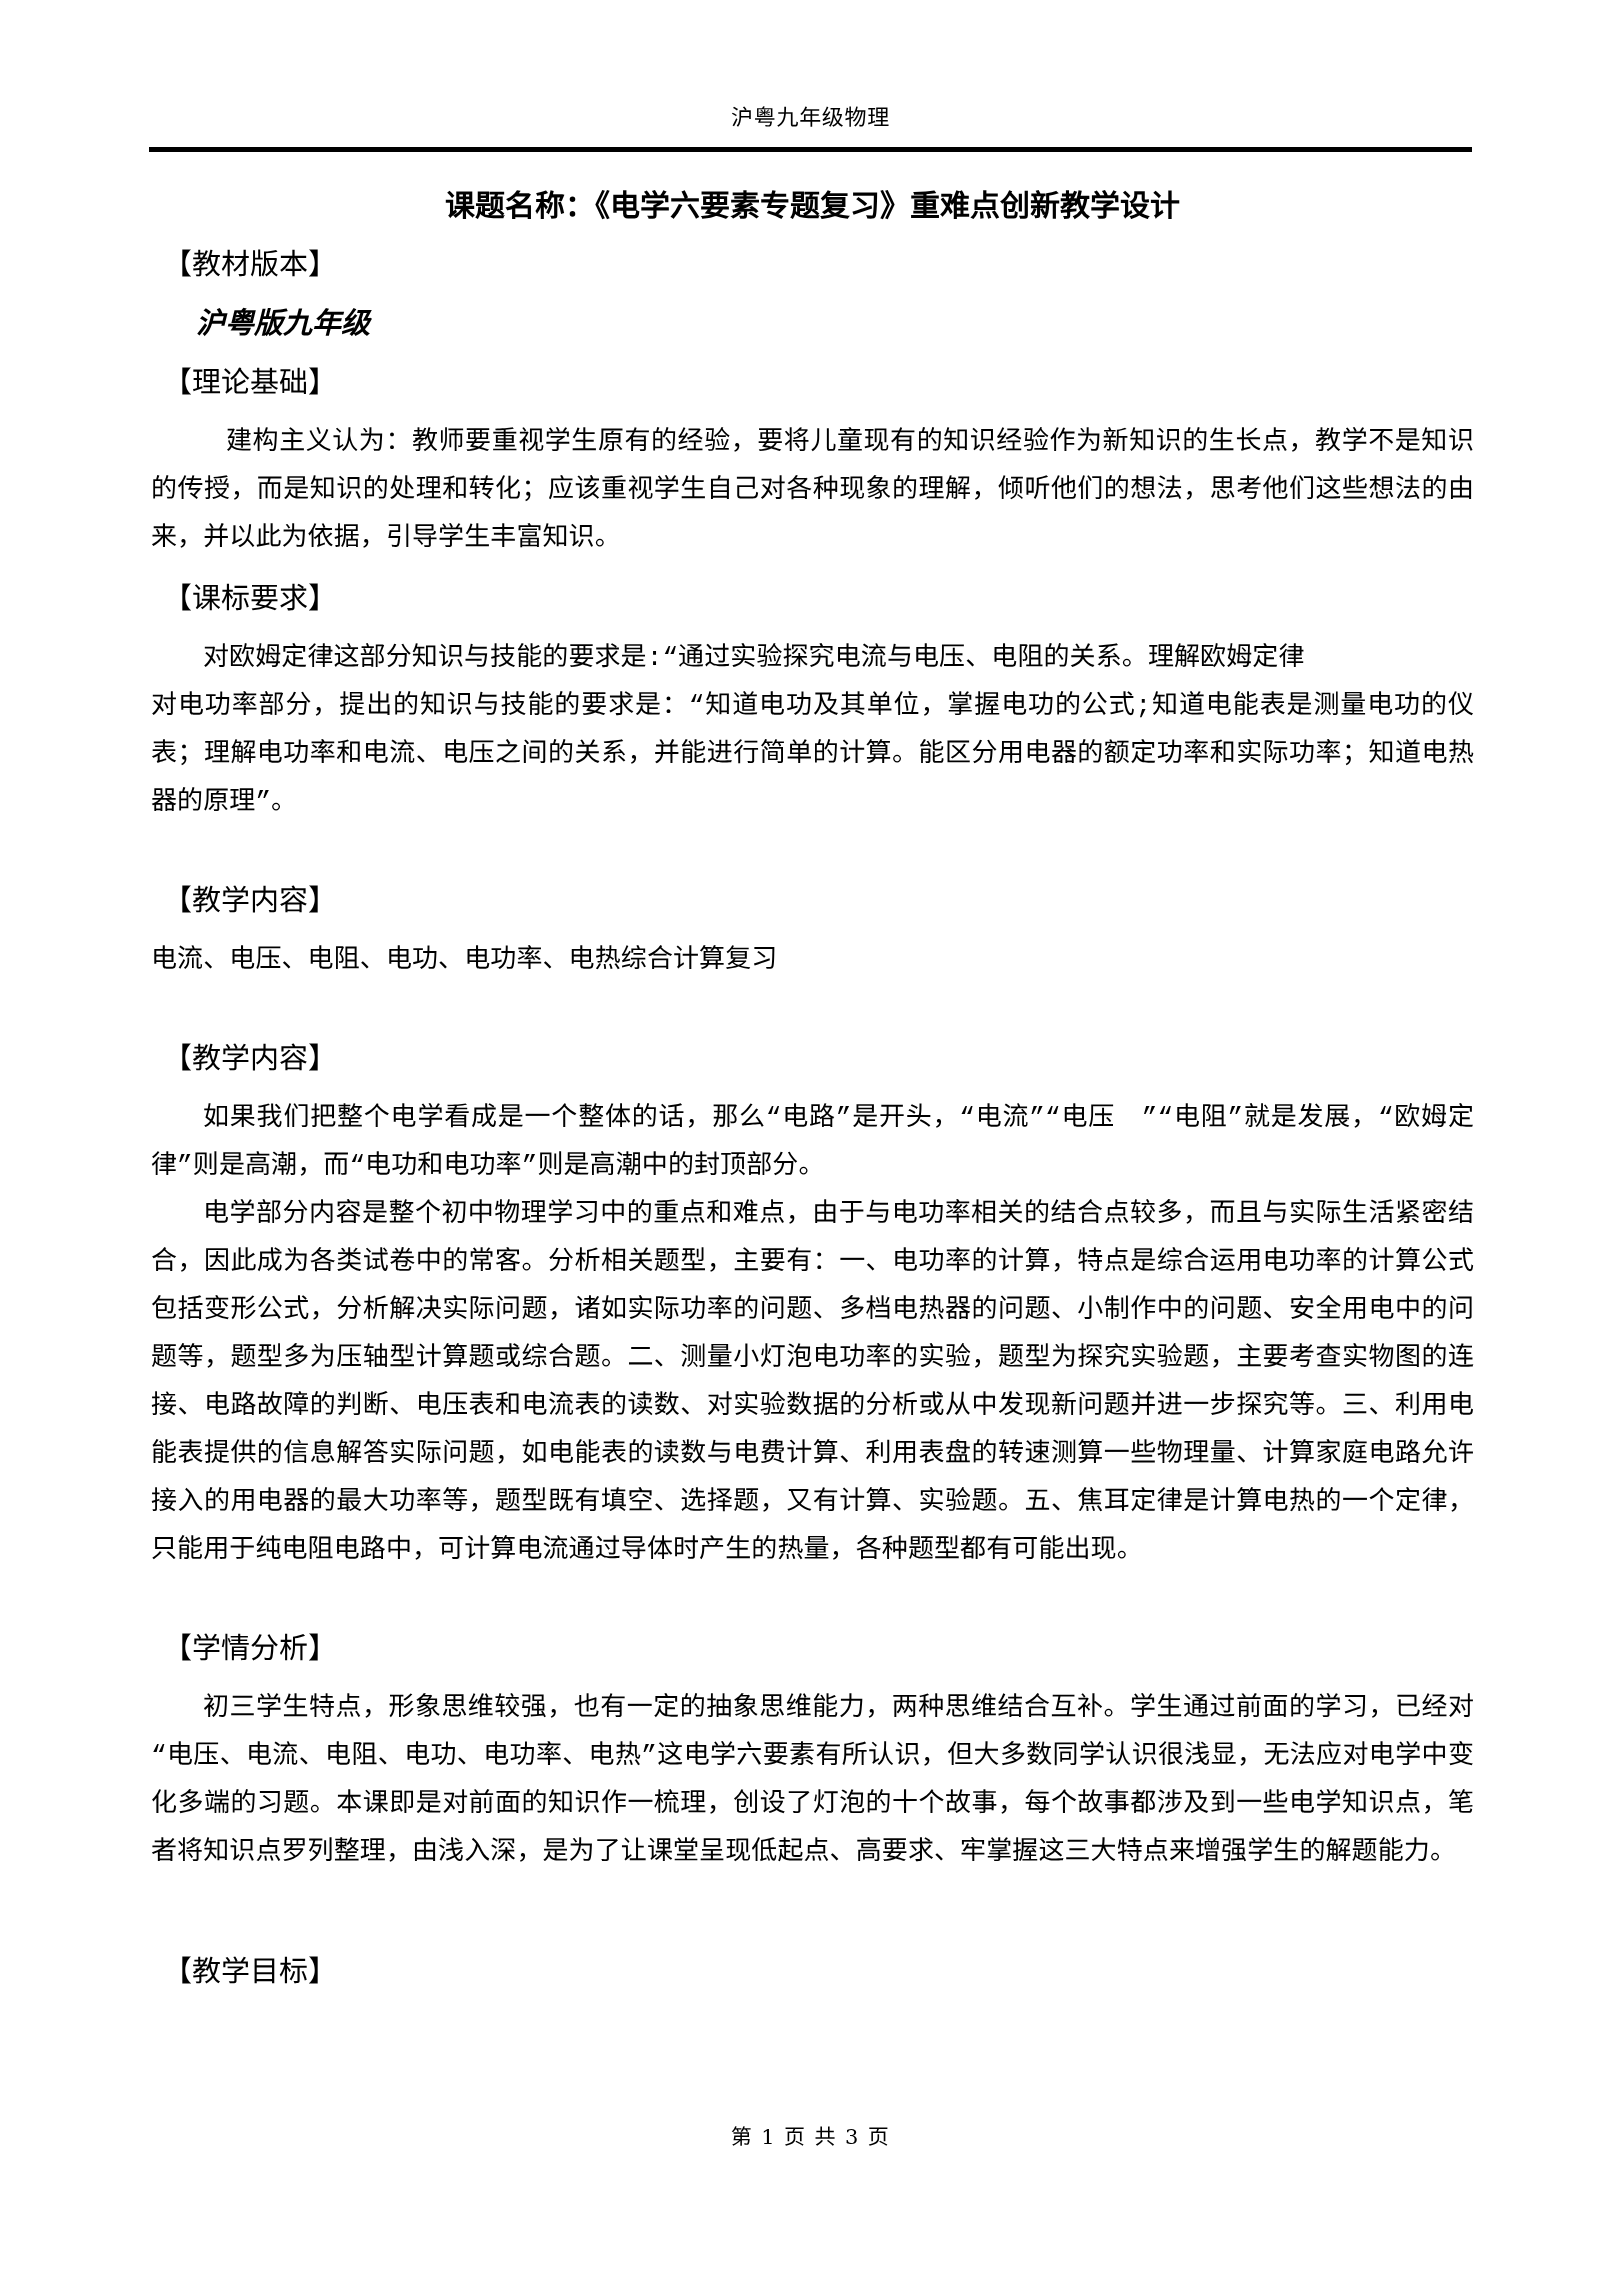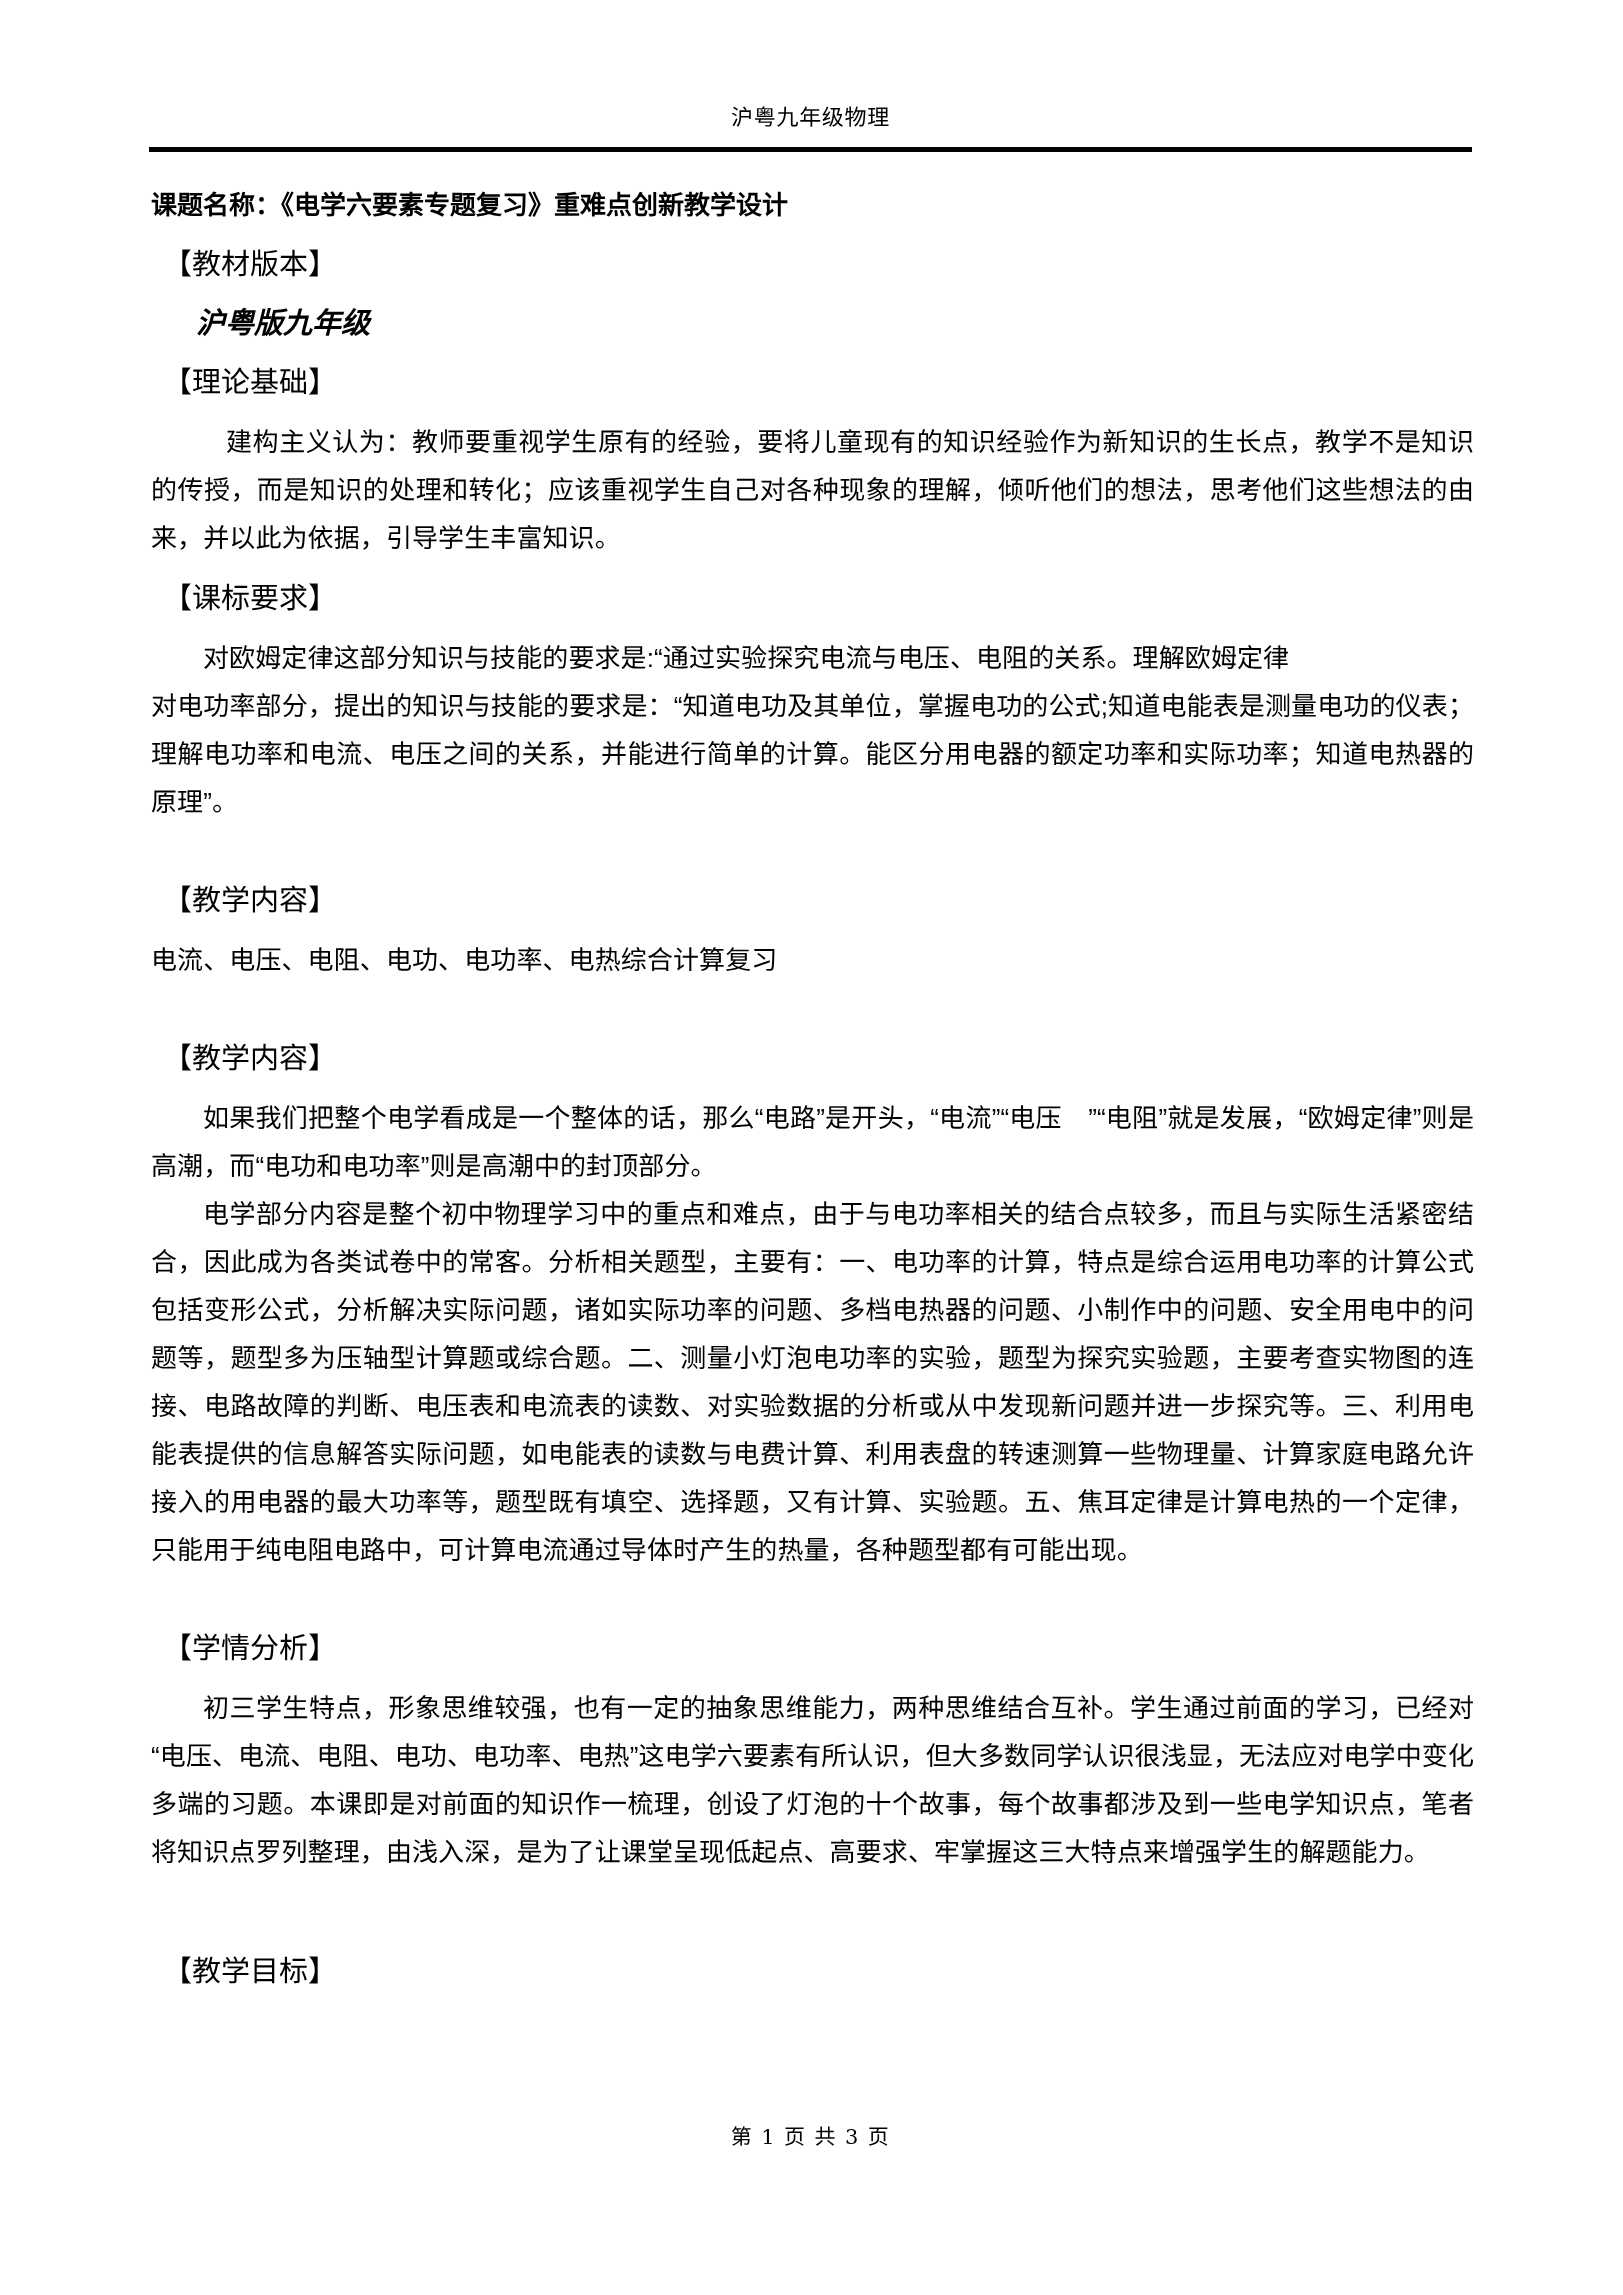--- a/index.html
+++ b/index.html
@@ -52,22 +52,23 @@
     position: absolute;
     left: 151px;
     top: 170px;
     width: 1323px;
   }
 
   
   .doc-title {
     font-family: Liberation Serif, serif;
     font-weight: bold;
-    font-size: 26px;
+    font-size: 30px;
     line-height: 44px;
+    text-align: center;
     letter-spacing: 0px;
     margin: 13.6px 0 2.7px 0;
     white-space: nowrap;
   }
 
   
   .sec-head {
     font-family: "DejaVu Serif", "Liberation Serif", serif;
     font-size: 29px;
     line-height: 48px;
@@ -82,21 +83,21 @@
     font-style: italic;
     font-size: 29px;
     line-height: 46px;
     padding-left: 45px;
     margin: 0;
     white-space: nowrap;
   }
 
   
   p.body {
-    font-family: Liberation Sans, sans-serif;
+    font-family: Liberation Mono, monospace;
     font-size: 26px;
     line-height: 48px;
     margin: 0;
     text-align: justify;
     text-justify: inter-ideograph;
     text-indent: 52px;
     letter-spacing: 0.1px;
   }
   p.body.noindent { text-indent: 0; }
   p.body.indent-wide { text-indent: 75px; }

